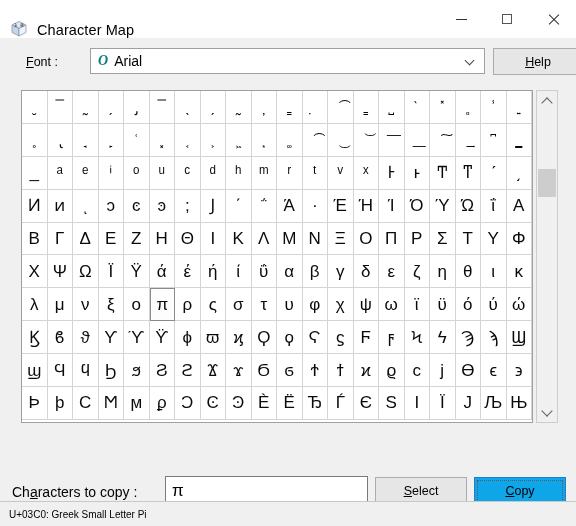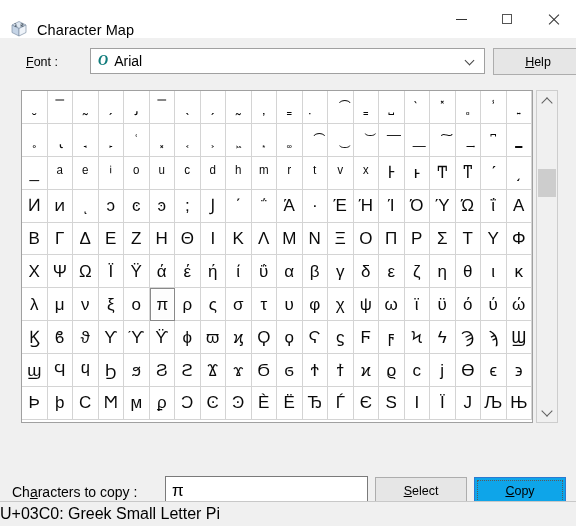--- a/index.html
+++ b/index.html
@@ -292,21 +292,22 @@
   .statusbar {
     position: absolute;
     left: 0; bottom: 0;
     width: 576px; height: 24px;
     background: #f0f0f0;
     border-top: 1px solid #c8c8c8;
     display: flex;
     align-items: center;
   }
   .status-text {
-    font-size: 16px;
+    margin-left: 9px;
+    font-size: 10px;
     color: #000;
     text-align: center;
   }
 </style>
 </head>
 <body>
 
 <div class="titlebar">
   <span class="app-icon">
     <svg width="18" height="18" viewBox="0 0 18 18">

